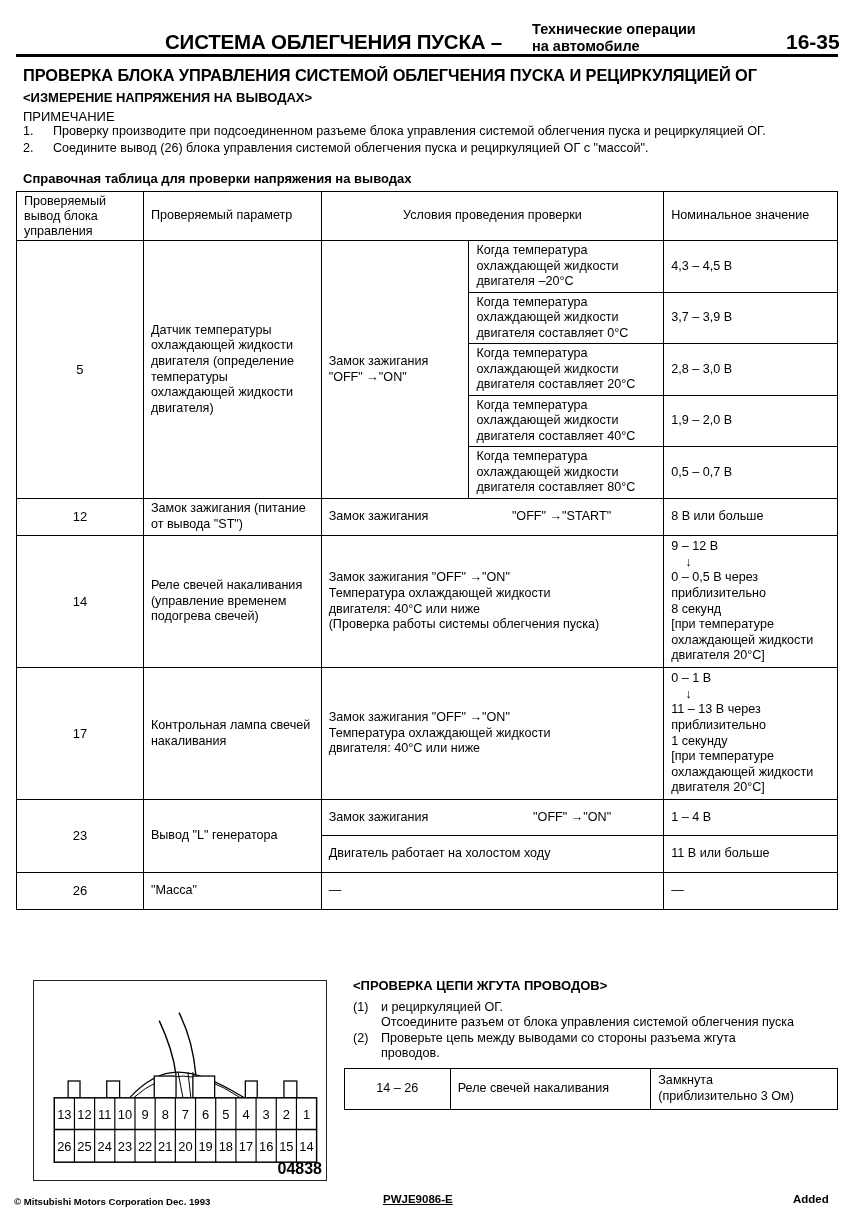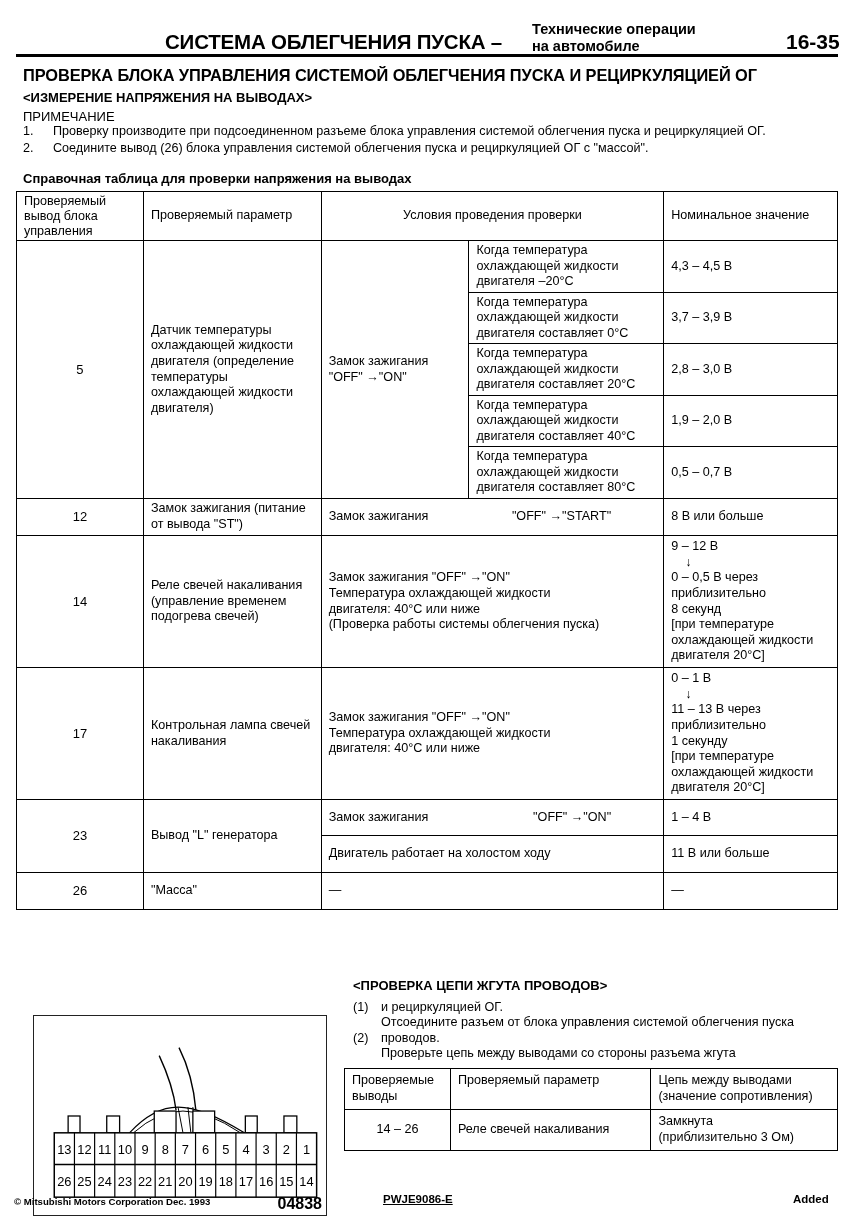--- a/index.html
+++ b/index.html
@@ -27,21 +27,21 @@
   #main-table .c2 { width: 178px; }
   #main-table .c3 { width: 148px; }
   #main-table .c4 { width: 195px; }
   #main-table .c5 { width: 174px; }
   .center { text-align: center !important; }
   .pin { text-align: center; font-size: 13px; }
   .hdr-row td { height: 49px; }
   .spread { display: flex; justify-content: space-between; padding-right: 45px; }
   .arrow-down { padding-left: 14px; display: block; }
 
-  #drawing { left: 33px; top: 980px; width: 294px; height: 201px; border: 1.5px solid #222; margin-top: 35px; }
+  #drawing { left: 33px; top: 980px; width: 294px; height: 201px; border: 1.5px solid #222; }
   #drawing svg { width: 100%; height: 100%; }
   #sec2-title { left: 353px; top: 978px; font-size: 13px; font-weight: bold; white-space: nowrap; }
   .sec2-item { left: 353px; font-size: 12.6px; line-height: 15px; }
   .sec2-item .n { position: absolute; left: 0; }
   .sec2-item .t { display: block; margin-left: 28px; }
   #harness-table { position: absolute; left: 344px; top: 1068px; width: 494px; }
   #harness-table td { border-top: none; }
   #harness-table tr:first-child td { border-top: 1px solid #000; }
 
   #foot-copy { left: 14px; top: 1196px; font-size: 9.6px; font-weight: bold; white-space: nowrap; }
@@ -263,36 +263,31 @@
 </div>
 
 <div class="abs" id="sec2-title">&lt;ПРОВЕРКА ЦЕПИ ЖГУТА ПРОВОДОВ&gt;</div>
 <div class="abs sec2-item" style="top:1000px;width:480px">
   <span class="n">(1)</span>
   <span class="t">и рециркуляцией ОГ.</span>
   <span class="t">Отсоедините разъем от блока управления системой облегчения пуска</span>
 </div>
 <div class="abs sec2-item" style="top:1031px;width:480px">
   <span class="n">(2)</span>
+  <span class="t">Проверьте цепь между выводами со стороны разъема жгута</span>
   <span class="t">проводов.</span>
-  <span class="t">Проверьте цепь между выводами со стороны разъема жгута</span>
 </div>
 
 <table id="harness-table">
   <colgroup>
       <col style="width:106px">
       <col style="width:201px">
       <col style="width:187px">
     </colgroup>
   <tbody>
-      <tr style="height:41px">
-    <td style="vertical-align:top;padding-top:4px">Проверяемые выводы</td>
-    <td style="vertical-align:top;padding-top:4px">Проверяемый параметр</td>
-    <td style="vertical-align:top;padding-top:4px">Цепь между выводами (значение сопротивления)</td>
-  </tr>
   <tr style="height:41px">
     <td class="center">14 – 26</td>
     <td>Реле свечей накаливания</td>
     <td>
       <div>Замкнута</div>
       <div>(приблизительно 3 Ом)</div>
     </td>
   </tr>
 </tbody>
   </table>

